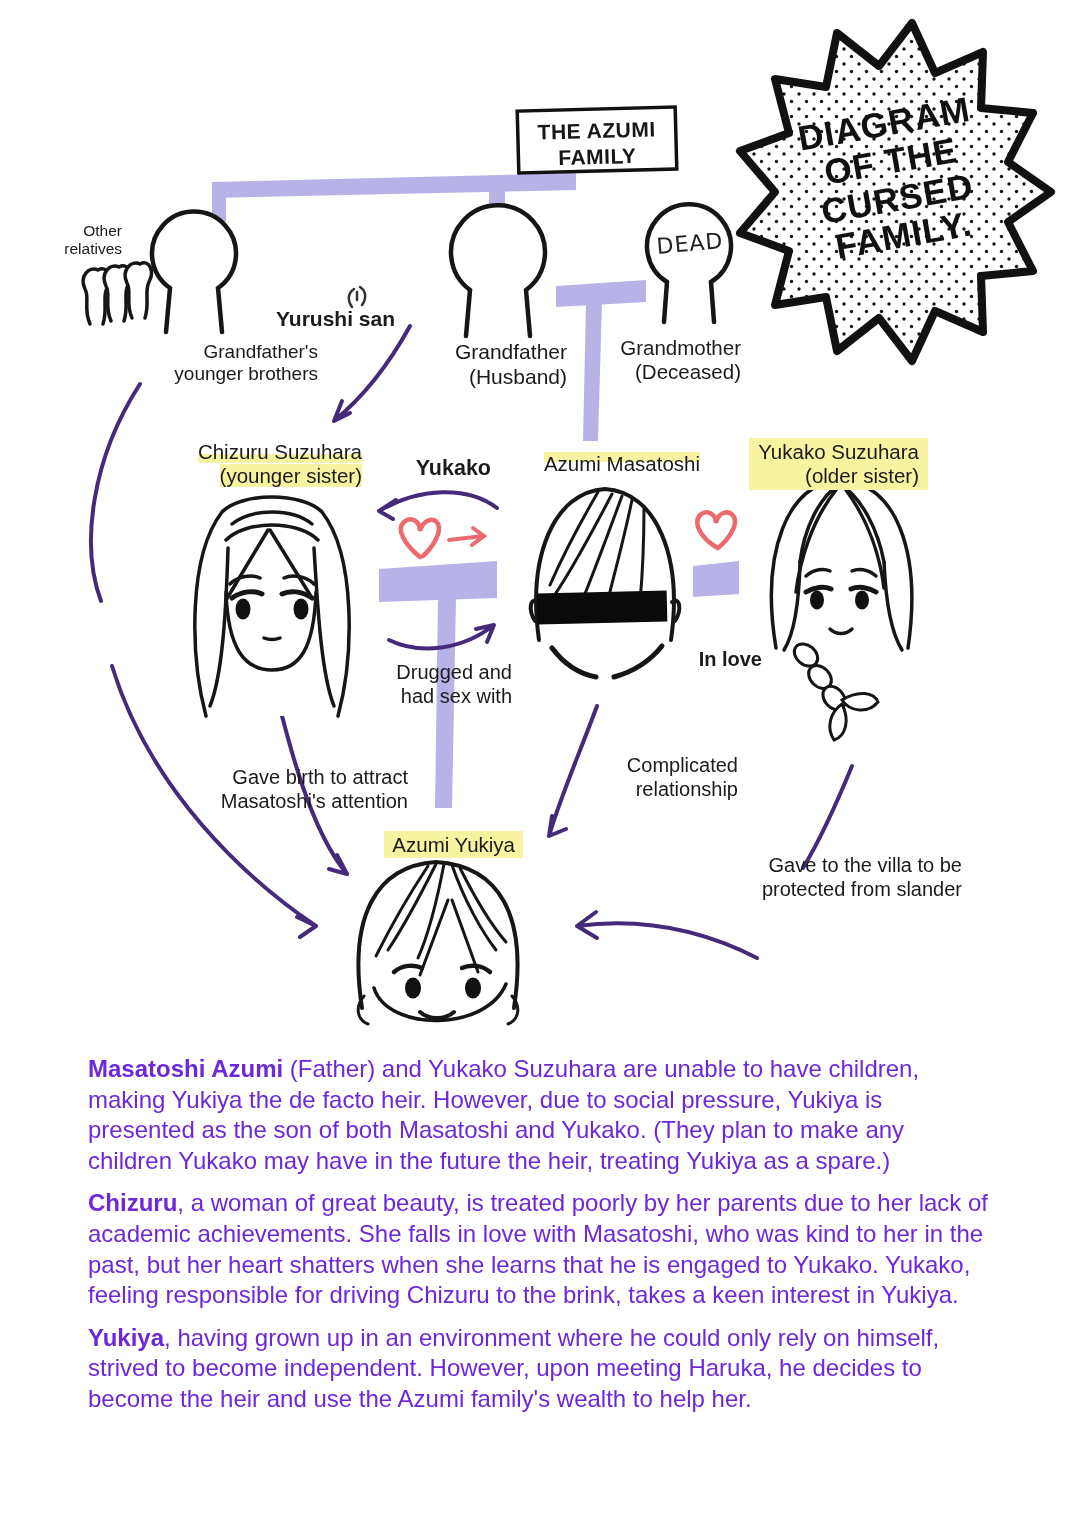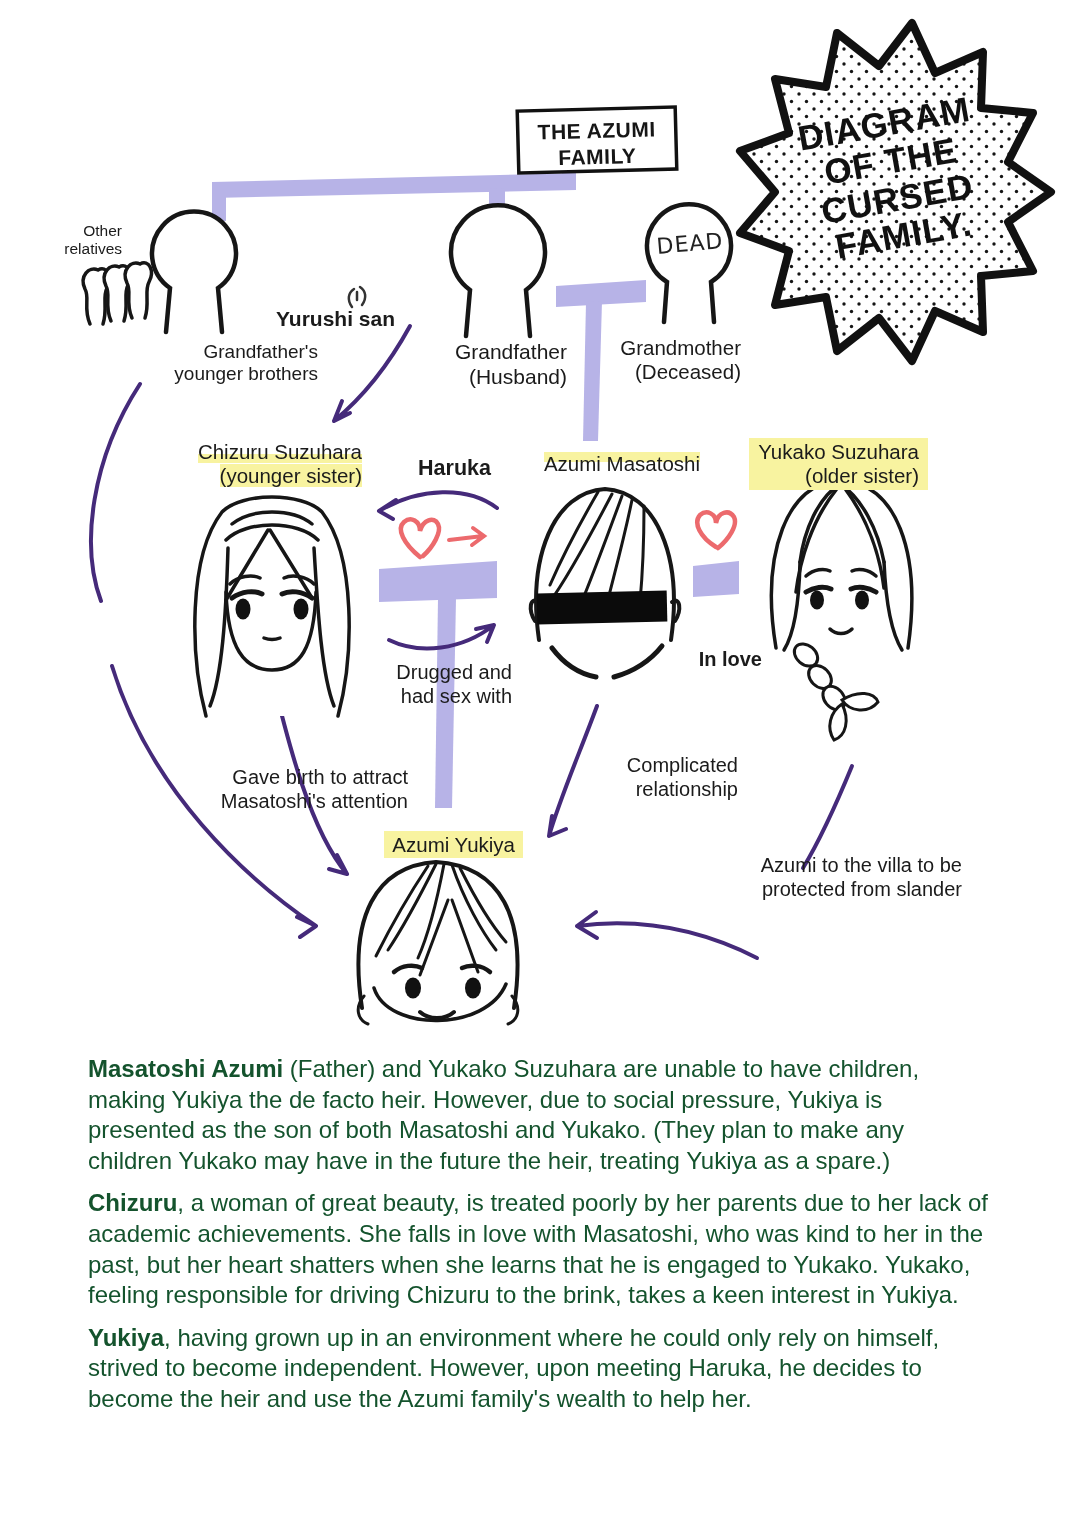--- a/index.html
+++ b/index.html
@@ -12,21 +12,21 @@
   .hl-under{background:linear-gradient(180deg, rgba(0,0,0,0) 62%, #f8f3a0 62%);margin-top:16px;}
   .hl-over{background:linear-gradient(180deg, #f8f3a0 42%, rgba(0,0,0,0) 42%);}
   .hl-block{display:inline-block;padding:2px 9px;}
   .title-text{position:absolute;left:518px;top:118px;width:158px;text-align:center;
               font-weight:bold;font-size:21px;line-height:1.25;transform:rotate(-1.5deg);letter-spacing:.5px;}
   .badge-text{position:absolute;left:758px;top:104px;width:272px;transform:rotate(-10deg);
               font-weight:bold;font-size:35px;line-height:1.08;text-align:center;letter-spacing:1px;color:#111;}
   .badge-text span{display:block;}
   .dead-text{position:absolute;left:652px;top:231px;width:76px;text-align:center;font-size:22px;
              letter-spacing:1px;transform:rotate(-5deg);font-family:"DejaVu Sans",sans-serif;color:#222;}
-  .paras{position:absolute;left:88px;top:1054px;width:904px;font-size:24px;line-height:30.6px;color:#14532d;}
+  .paras{position:absolute;left:88px;top:1054px;width:904px;font-size:24px;line-height:30.6px;color:#6d28d9;}
   .paras p{margin:0 0 12px 0;}
   .paras b{font-weight:bold;}
 </style>
 </head>
 <body>
 
 <div class="stage">
 
   <svg width="1080" height="1045" viewBox="0 0 1080 1045">
     <defs>
@@ -185,40 +185,40 @@
   <div class="lbl" style="left:138px;top:341px;width:180px;font-size:19px">Grandfather's younger brothers</div>
   <div class="lbl nowrap" style="left:270px;top:307px;width:125px;font-size:21px">Yurushi san</div>
   <div class="lbl" style="left:432px;top:340px;width:135px;font-size:21px">Grandfather (Husband)</div>
   <div class="lbl" style="left:586px;top:336px;width:155px;font-size:20.5px">Grandmother (Deceased)</div>
 
   <div class="lbl" style="left:182px;top:440px;width:180px;font-size:20.5px">
     <span class="hl-under">Chizuru Suzuhara</span><br>
     <span class="hl">(younger sister)</span>
   </div>
 
-  <div class="lbl nowrap" style="left:391px;top:456px;width:100px;font-size:21.5px">Haruka</div>
+  <div class="lbl nowrap" style="left:391px;top:456px;width:100px;font-size:21.5px">Yukako</div>
 
   <div class="lbl" style="left:520px;top:452px;width:180px;font-size:20.5px">
     <span class="hl-over">Azumi Masatoshi</span>
   </div>
 
   <div class="lbl" style="left:748px;top:438px;width:180px;font-size:20.5px">
     <span class="hl hl-block"><span>Yukako Suzuhara</span><br><span>(older sister)</span></span>
   </div>
 
   <div class="lbl" style="left:380px;top:661px;width:132px">Drugged and had sex with</div>
   <div class="lbl nowrap" style="left:682px;top:648px;width:80px">In love</div>
   <div class="lbl" style="left:196px;top:766px;width:212px">Gave birth to attract Masatoshi's attention</div>
   <div class="lbl" style="left:606px;top:754px;width:132px">Complicated relationship</div>
 
   <div class="lbl" style="left:363px;top:833px;width:160px;font-size:20.5px">
     <span class="hl" style="padding:2px 8px">Azumi Yukiya</span>
   </div>
 
-  <div class="lbl" style="left:730px;top:854px;width:232px">Azumi to the villa to be protected from slander</div>
+  <div class="lbl" style="left:730px;top:854px;width:232px">Gave to the villa to be protected from slander</div>
 
   <div class="paras">
     <p><b>Masatoshi Azumi</b><span> (Father) and Yukako Suzuhara are unable to have children, making Yukiya the de facto heir. However, due to social pressure, Yukiya is presented as the son of both Masatoshi and Yukako. (They plan to make any children Yukako may have in the future the heir, treating Yukiya as a spare.)</span></p>
     <p><b>Chizuru</b><span>, a woman of great beauty, is treated poorly by her parents due to her lack of academic achievements. She falls in love with Masatoshi, who was kind to her in the past, but her heart shatters when she learns that he is engaged to Yukako. Yukako, feeling responsible for driving Chizuru to the brink, takes a keen interest in Yukiya.</span></p>
     <p><b>Yukiya</b><span>, having grown up in an environment where he could only rely on himself, strived to become independent. However, upon meeting Haruka, he decides to become the heir and use the Azumi family's wealth to help her.</span></p>
   </div>
 
 </div>
 
 </body></html>

